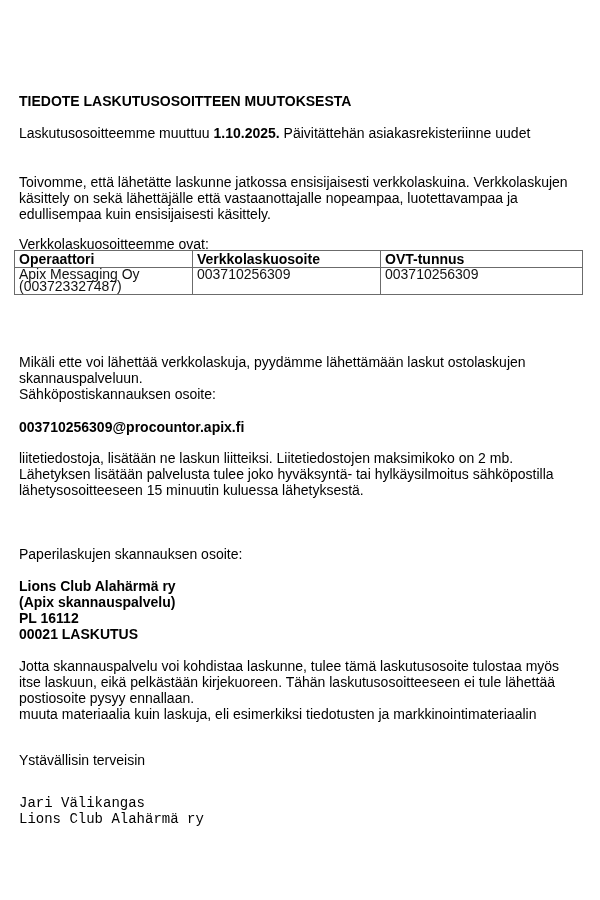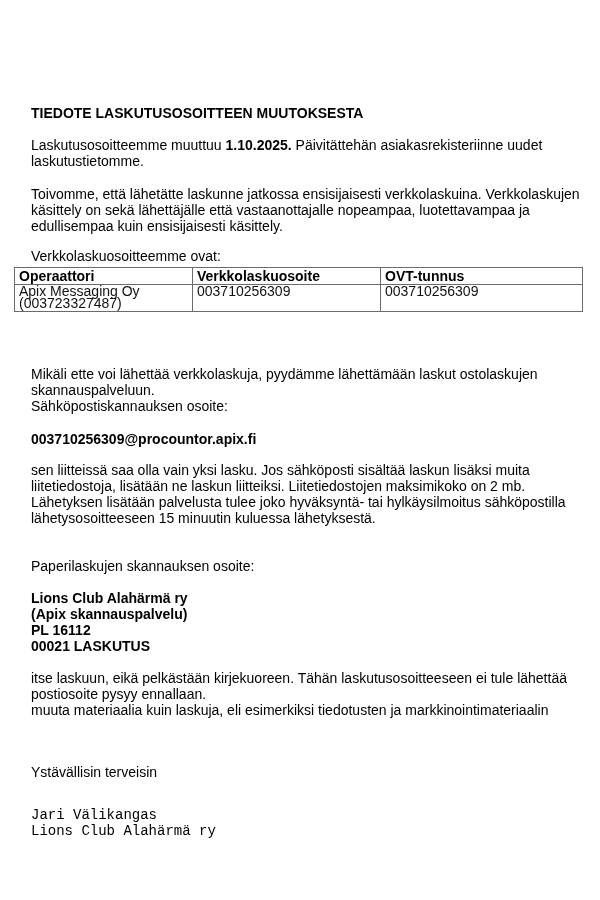--- a/index.html
+++ b/index.html
@@ -20,31 +20,31 @@
   .page {
     position: absolute;
     left: 15px;
     top: 0;
     width: 570px;
   }
   .blk {
     position: absolute;
     left: 0;
     width: 570px;
-    margin: 16px;
+    margin: 4px;
   }
   .b { font-weight: bold; }
   .title {
     font-weight: bold;
     font-size: 14px;
   }
   table.ops {
     position: absolute;
     left: -1px;
-    top: 267px;
+    top: 250px;
     width: 568px;
     border-collapse: collapse;
     table-layout: fixed;
   }
   table.ops th, table.ops td {
     border: 1px solid #6b6b6b;
     text-align: left;
     vertical-align: top;
     padding: 0 0 0 4px;
   }
@@ -64,21 +64,20 @@
 </style>
 </head>
 <body>
 
 <div class="page">
 
   <div class="blk title" style="top:89px;">TIEDOTE LASKUTUSOSOITTEEN MUUTOKSESTA</div>
 
   <p class="blk" style="top:121px;">
     <span>Laskutusosoitteemme muuttuu </span><span class="b">1.10.2025.</span><span> Päivitättehän asiakasrekisteriinne uudet</span>
-    <span class="line">laskutustietomme.</span>
   </p>
 
   <p class="blk" style="top:170px;">
     <span class="line">Toivomme, että lähetätte laskunne jatkossa ensisijaisesti verkkolaskuina. Verkkolaskujen</span>
     <span class="line">käsittely on sekä lähettäjälle että vastaanottajalle nopeampaa, luotettavampaa ja</span>
     <span class="line">edullisempaa kuin ensisijaisesti käsittely.</span>
   </p>
 
   <div class="blk" style="top:232px;">Verkkolaskuosoitteemme ovat:</div>
 
@@ -110,36 +109,36 @@
   <p class="blk" style="top:350px;">
     <span class="line">Mikäli ette voi lähettää verkkolaskuja, pyydämme lähettämään laskut ostolaskujen</span>
     <span class="line">skannauspalveluun.</span>
   </p>
 
   <div class="blk" style="top:382px;">Sähköpostiskannauksen osoite:</div>
 
   <div class="blk b" style="top:415px;">003710256309@procountor.apix.fi</div>
 
   <p class="blk" style="top:446px;">
-    <span class="line">sen liitteissä saa olla vain yksi lasku. Jos sähköposti sisältää laskun lisäksi muita</span>
     <span class="line">liitetiedostoja, lisätään ne laskun liitteiksi. Liitetiedostojen maksimikoko on 2 mb.</span>
     <span class="line">Lähetyksen lisätään palvelusta tulee joko hyväksyntä- tai hylkäysilmoitus sähköpostilla</span>
     <span class="line">lähetysosoitteeseen 15 minuutin kuluessa lähetyksestä.</span>
   </p>
 
   <div class="blk" style="top:542px;">Paperilaskujen skannauksen osoite:</div>
 
   <p class="blk b" style="top:574px;">
     <span class="line">Lions Club Alahärmä ry</span>
     <span class="line">(Apix skannauspalvelu)</span>
     <span class="line">PL 16112</span>
     <span class="line">00021 LASKUTUS</span>
   </p>
 
   <p class="blk" style="top:654px;">
+    <span class="line">Jotta skannauspalvelu voi kohdistaa laskunne, tulee tämä laskutusosoite tulostaa myös</span>
     <span class="line">itse laskuun, eikä pelkästään kirjekuoreen. Tähän laskutusosoitteeseen ei tule lähettää</span>
     <span class="line">postiosoite pysyy ennallaan.</span>
     <span class="line">muuta materiaalia kuin laskuja, eli esimerkiksi tiedotusten ja markkinointimateriaalin</span>
   </p>
 
   <div class="blk" style="top:748px;">Ystävällisin terveisin</div>
 
   <p class="blk" style="top:791px;font-family:Liberation Mono, monospace;">
     <span class="line">Jari Välikangas</span>
     <span class="line">Lions Club Alahärmä ry</span>

